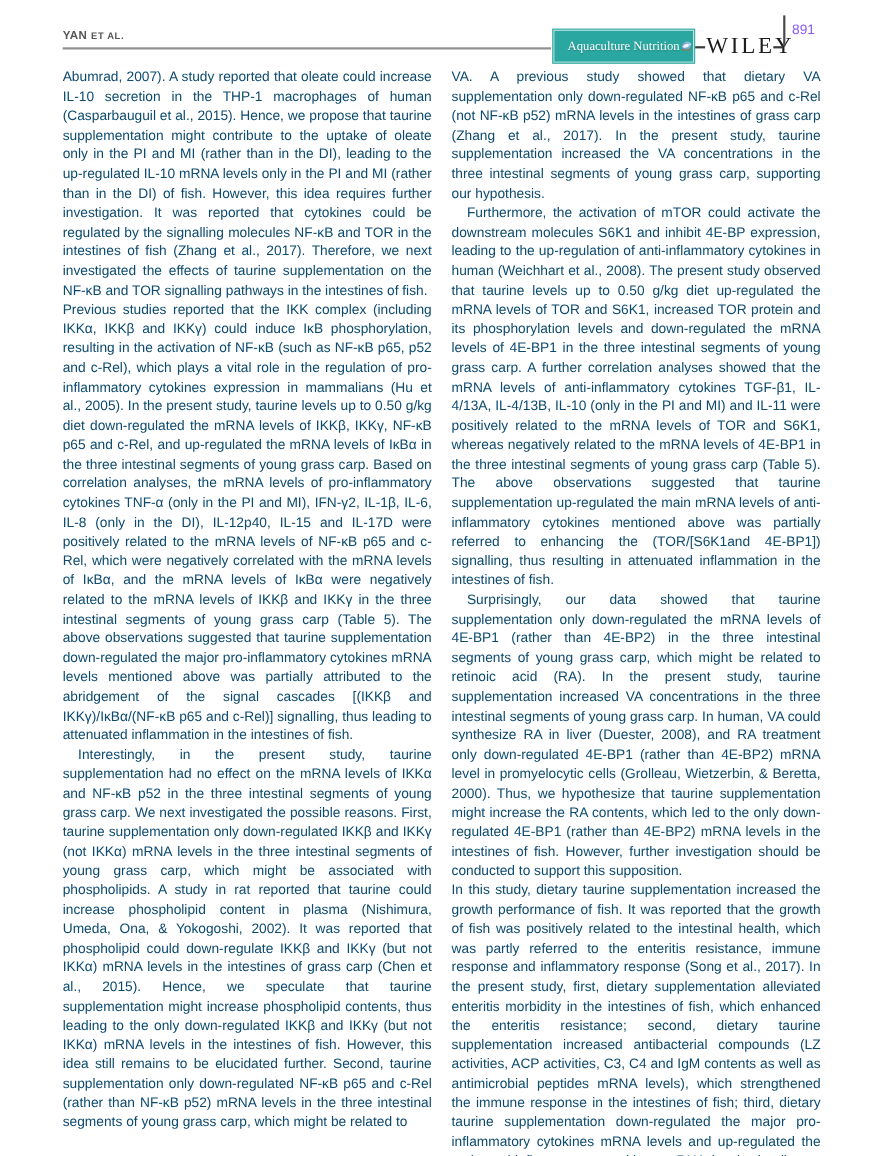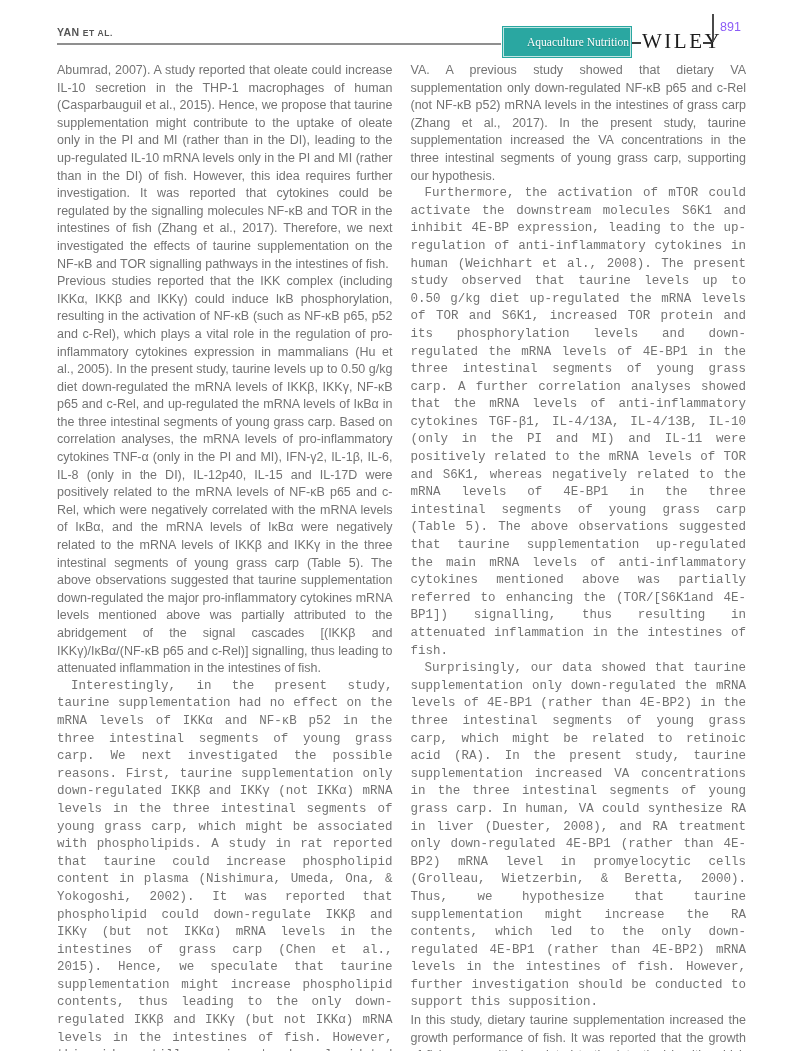--- a/index.html
+++ b/index.html
@@ -23,21 +23,21 @@
     position:absolute;left:57px;top:43px;
     width:444px;height:2px;background:#8f8f8f;
   }
   .journal-badge{
     position:absolute;left:503px;top:27px;
     width:128px;height:30px;box-sizing:border-box;
     background:#2aa7a1;
     border:1px solid #c2e6e3;
     outline:1px solid #2aa7a1;
     display:flex;align-items:center;justify-content:space-between;
-    padding:0 1px 0 23px;
+    padding:0 1px 0 12px;
   }
   .badge-text{
     font-family:"Liberation Serif","DejaVu Serif",serif;
     font-size:11.5px;color:#ffffff;white-space:nowrap;
     text-shadow:0 1px 1px rgba(0,0,0,.25);
   }
   .fish-art{display:block;}
   .h-dash{position:absolute;top:42px;width:9px;height:1.5px;background:#3a3a3a;}
   .dash1{left:632px;}
   .dash2{left:703px;}
@@ -52,23 +52,23 @@
   .content{
     position:absolute;left:57px;top:62px;
     width:689px;
     display:flex;gap:18px;
   }
   .col{width:335.5px;}
   .col p{
     margin:0;
     font-size:12.5px;line-height:17.6px;
     text-align:justify;
-    color:#737373;
+    color:#0c4a6e;
   }
-  .col p.indent{text-indent:14px;font-family:Liberation Mono, monospace;}
+  .col p.indent{text-indent:14px;}
   .col h2{
     margin:19px 0 11px 0;
     font-size:15px;line-height:21px;
     font-weight:bold;color:#2b2b2b;
     text-align:left;
   }
   .col h2 .sep{font-weight:normal;margin:0 9px;color:#2b2b2b;}
 </style>
 </head>
 <body>

